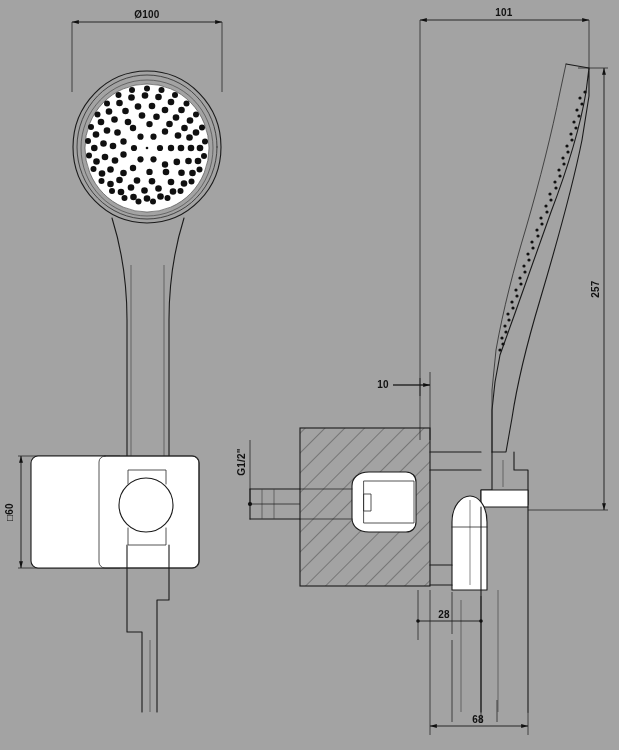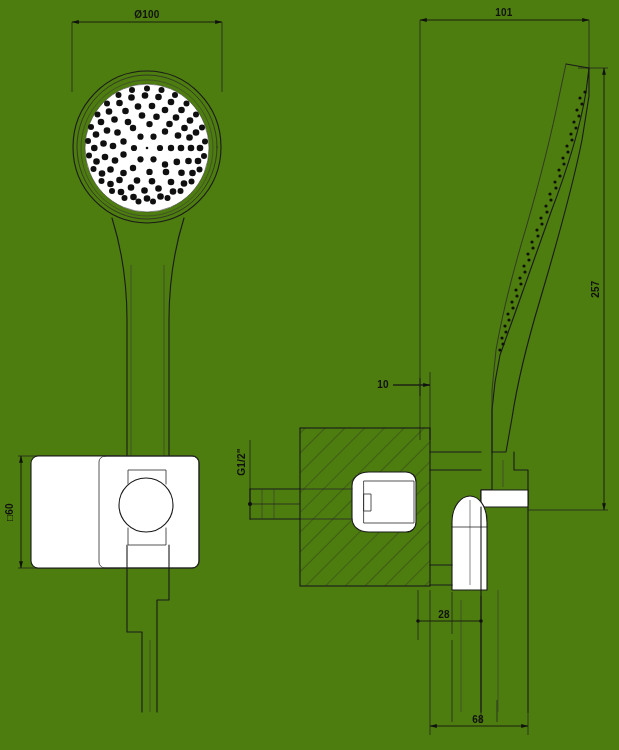--- a/index.html
+++ b/index.html
@@ -7,21 +7,21 @@
     padding: 0;
     background: #ffffff;
   }
   body {
     font-family: "Liberation Sans", sans-serif;
   }
   #sheet {
     position: relative;
     width: 619px;
     height: 750px;
-    background: #4d7c0f;
+    background: #a3a3a3;
     overflow: hidden;
   }
   #sheet svg {
     position: absolute;
     top: 0;
     left: 0;
     width: 619px;
     height: 750px;
   }
   .dim-text {

